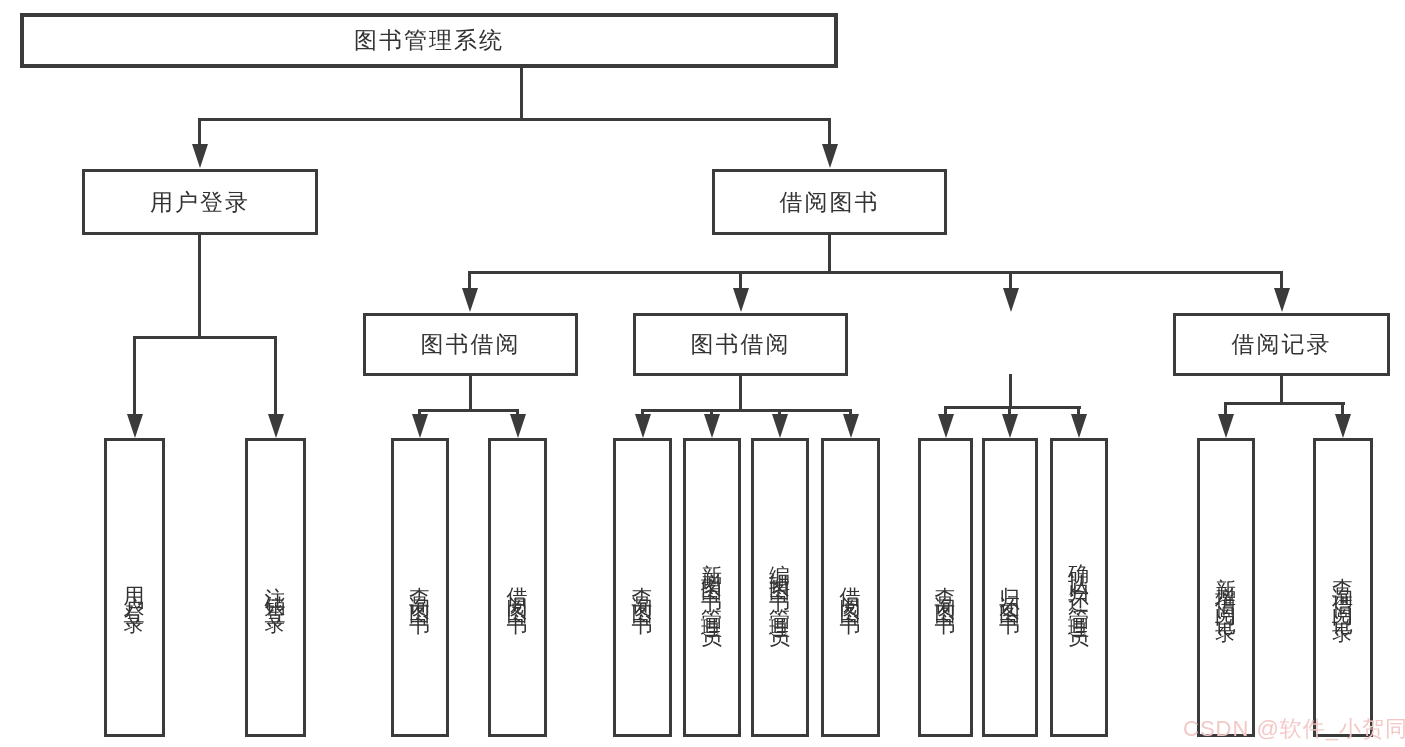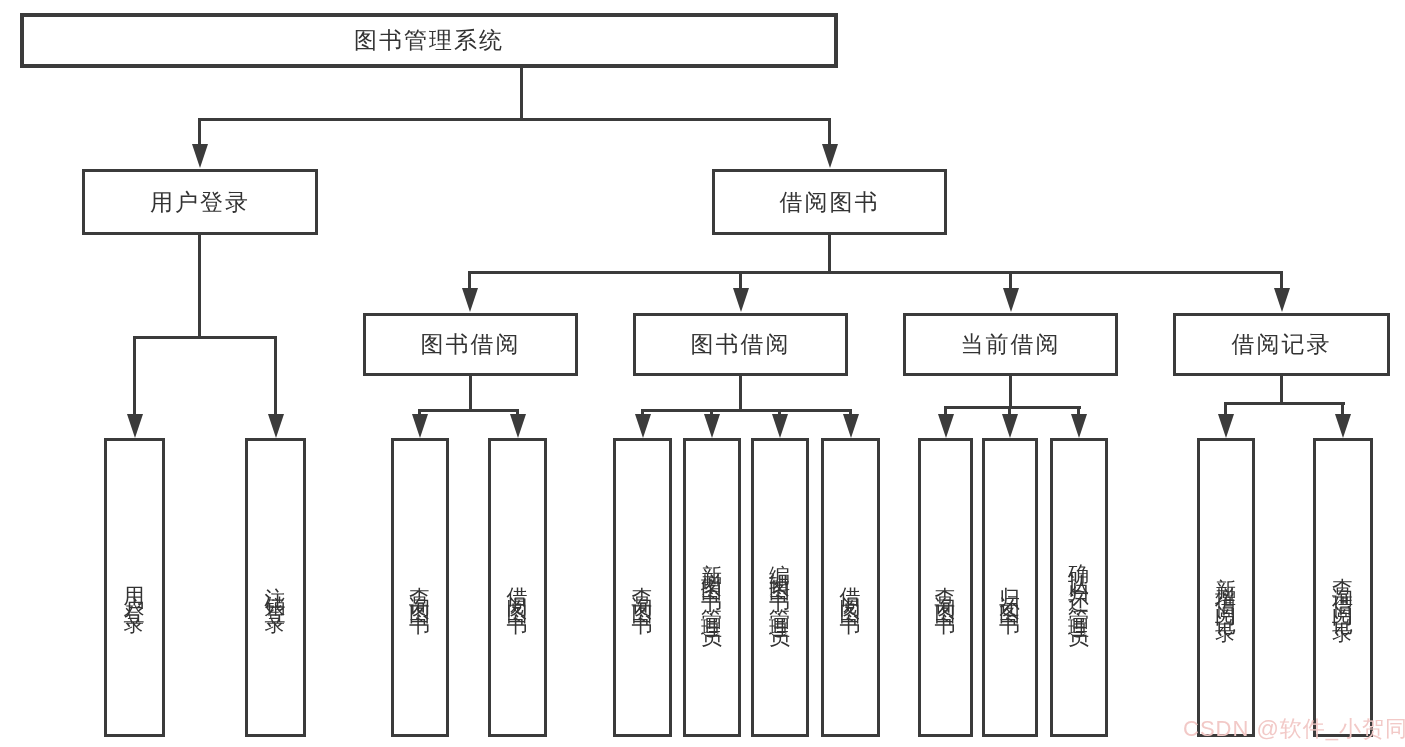--- a/index.html
+++ b/index.html
@@ -82,21 +82,20 @@
 
   <div class="vline" style="left:828px;top:233px;height:41px;"></div>
   <div class="hline" style="left:468px;top:271px;width:814px;"></div>
   <div class="arrow" style="left:468px;top:271px;height:17px;"></div>
   <div class="arrow" style="left:739px;top:271px;height:17px;"></div>
   <div class="arrow" style="left:1009px;top:271px;height:17px;"></div>
   <div class="arrow" style="left:1280px;top:271px;height:17px;"></div>
 
   <div class="box" style="left:363px;top:313px;width:215px;height:63px;">图书借阅</div>
   <div class="box" style="left:633px;top:313px;width:215px;height:63px;">图书借阅</div>
-  <div class="box" style="left:903px;top:313px;width:215px;height:63px;">当前借阅</div>
   <div class="box" style="left:1173px;top:313px;width:217px;height:63px;">借阅记录</div>
 
   <div class="vline" style="left:469px;top:374px;height:38px;"></div>
   <div class="hline" style="left:418px;top:409px;width:101px;"></div>
   <div class="arrow" style="left:418px;top:409px;height:5px;"></div>
   <div class="arrow" style="left:516px;top:409px;height:5px;"></div>
 
   <div class="vline" style="left:739px;top:374px;height:38px;"></div>
   <div class="hline" style="left:641px;top:409px;width:211px;"></div>
   <div class="arrow" style="left:641px;top:409px;height:5px;"></div>

